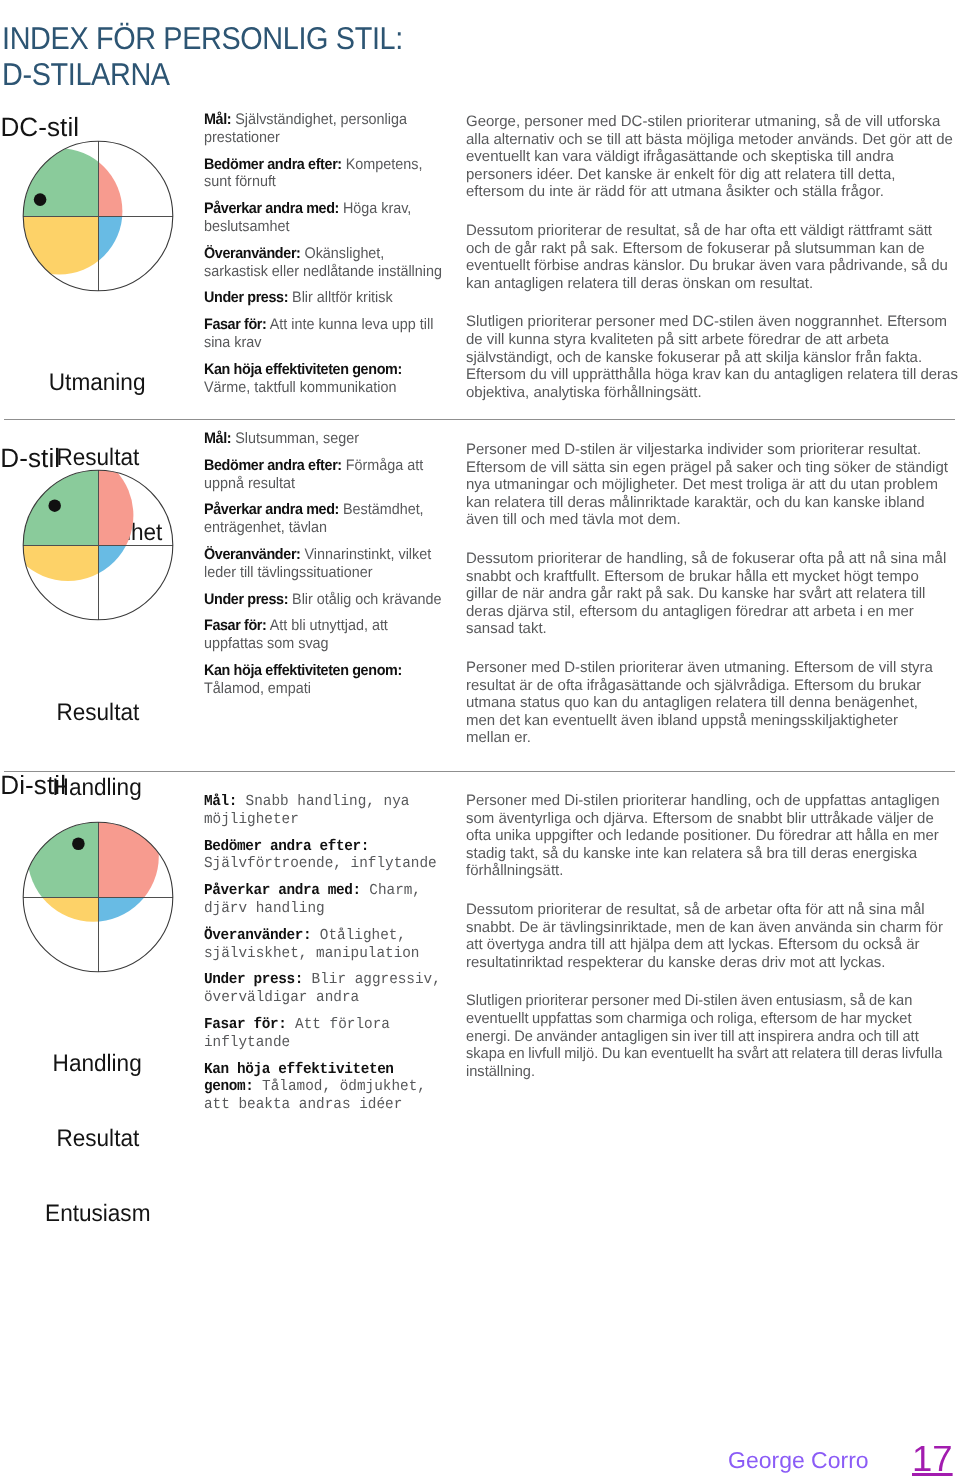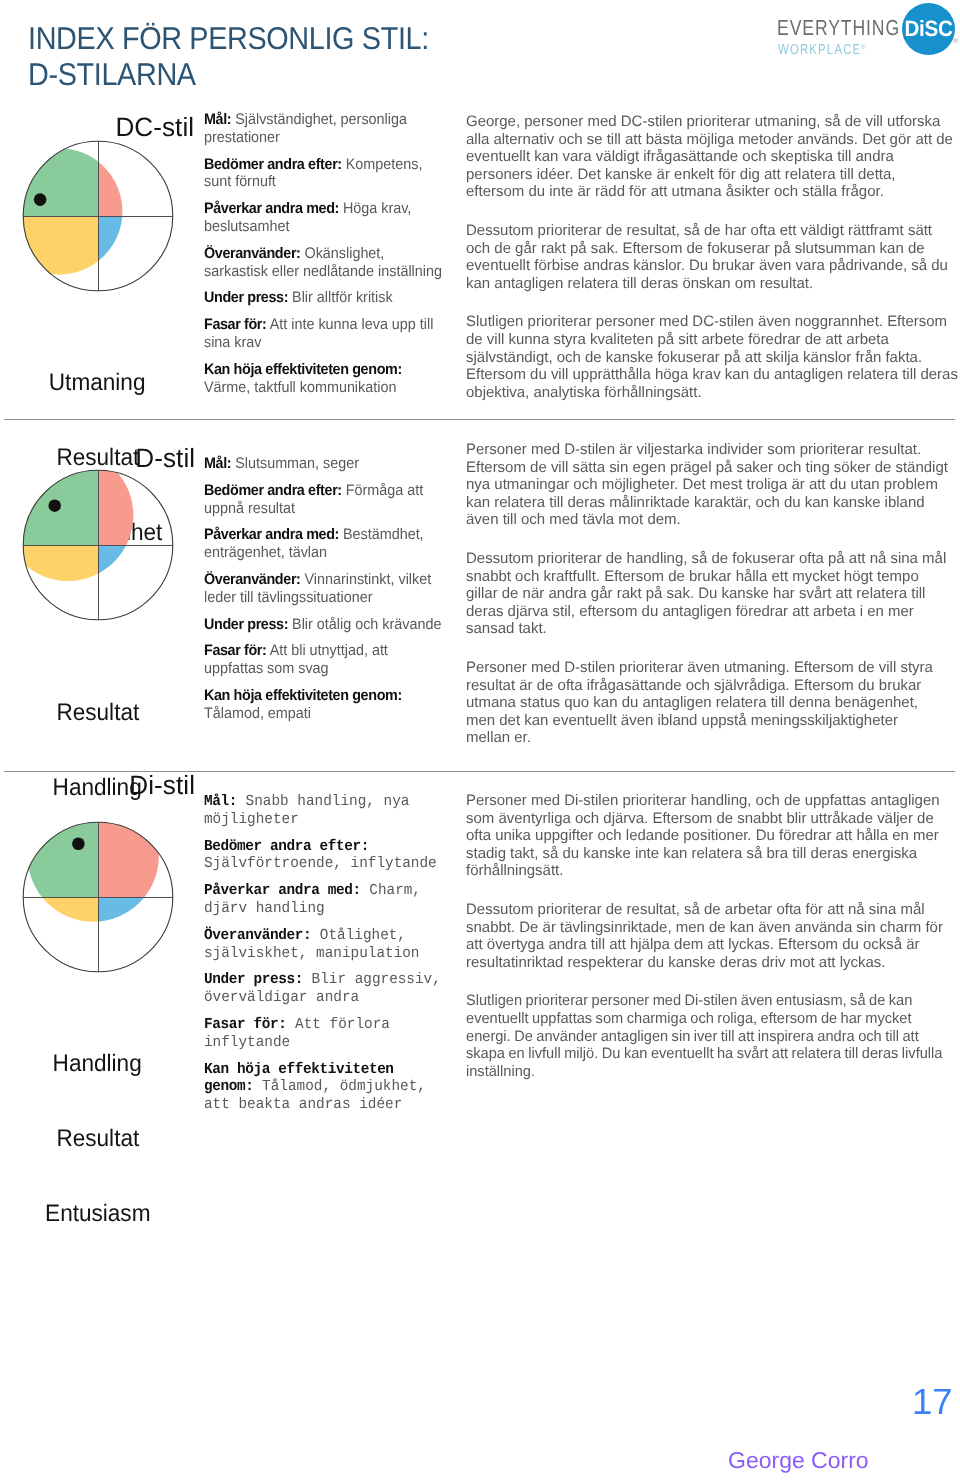--- a/index.html
+++ b/index.html
@@ -2,21 +2,21 @@
 <html><head>
 <meta charset="utf-8">
 <style>
   html,body{margin:0;padding:0;}
   body{width:960px;height:1480px;background:#fff;
        font-family:"Liberation Sans",sans-serif;
        -webkit-font-smoothing:antialiased;text-rendering:geometricPrecision;}
   .page{position:relative;width:960px;height:1480px;overflow:hidden;}
 
   
-  .title{position:absolute;left:28px;top:20px;color:#2d5573;
+  .title{position:absolute;left:2px;top:20px;color:#2d5573;
          font-size:31.5px;line-height:36px;font-weight:400;letter-spacing:-0.4px;}
   .title div{white-space:nowrap;transform:scaleX(0.915);transform-origin:left center;}
 
   .logo{position:absolute;left:775px;top:0px;width:185px;height:60px;}
   .logo .ev{position:absolute;left:2px;top:16.5px;font-size:21.8px;letter-spacing:1.1px;
             color:#6d6e71;font-weight:400;white-space:nowrap;line-height:22px;
             transform:scaleX(0.808);transform-origin:left top;}
   .logo .wp{position:absolute;left:2.5px;top:38.5px;font-size:14.4px;letter-spacing:1.5px;
             color:#93c9dd;font-weight:400;white-space:nowrap;line-height:15px;
             transform:scaleX(0.79);transform-origin:left top;}
@@ -25,21 +25,21 @@
                background:#1791cd;}
   .logo .badge span{position:absolute;left:0;top:0;width:53px;height:52px;
                display:flex;align-items:center;justify-content:center;
                color:#fff;font-size:22.2px;font-weight:700;letter-spacing:-0.35px;
                transform:scaleX(0.93);padding-bottom:0px;box-sizing:border-box;}
   .logo .badge-reg{position:absolute;left:178px;top:38px;font-size:7px;color:#9a9a9a;}
 
   
     .divider{position:absolute;left:4px;width:951px;height:1px;background:#8f8f8f;}
 
-  .style-name{position:absolute;left:0;width:195px;text-align:right;line-height:26px;}
+  .style-name{position:absolute;left:0;width:195px;text-align:left;line-height:26px;}
   .style-name span{display:inline-block;font-size:26.4px;color:#141414;font-weight:400;
               letter-spacing:0.05px;transform:scaleX(0.99);}
   .wheel{position:absolute;}
   .priorities{position:absolute;left:0;width:195px;text-align:center;line-height:27px;}
   .priorities div{height:27px;margin-top:48px;}
   .priorities div span{display:inline-block;font-size:23.9px;color:#141414;font-weight:400;
               letter-spacing:0.0px;transform:scaleX(0.945);line-height:27px;vertical-align:top;}
 
   .colB{position:absolute;left:204px;width:256px;}
   .fact{font-size:15.3px;line-height:17.8px;color:#58595b;margin-bottom:9px;
@@ -47,40 +47,32 @@
   .fact b{color:#111111;font-weight:700;letter-spacing:-0.4px;}
 
   .colC{position:absolute;left:466px;width:510px;}
   .para{font-size:15.1px;line-height:17.6px;color:#58595b;margin-bottom:21px;
         transform:scaleX(0.992);transform-origin:left top;}
 
   
   .copyright{position:absolute;left:12.7px;top:1441px;font-size:15.2px;line-height:18.8px;
              color:#231f20;}
   .fname{position:absolute;left:728px;top:1449px;font-size:23px;color:#8b5cf6;line-height:22px;}
-  .fpage{position:absolute;left:912px;top:1384px;font-size:36.5px;color:#3b82f6;line-height:36px;}
+  .fpage{position:absolute;left:912px;top:1441px;font-size:36.5px;color:#a21caf;line-height:36px;text-decoration:underline;}
 </style>
 </head>
 <body>
 
 <div class="page">
 
   <div class="title">
     <div>INDEX FÖR PERSONLIG STIL:</div>
     <div>D-STILARNA</div>
   </div>
 
-  <div class="logo">
-    <div class="ev">EVERYTHING</div>
-    <div class="wp"><span>WORKPLACE</span><sup>®</sup></div>
-    <div class="badge">
-        <span>DiSC</span>
-      </div>
-    <div class="badge-reg">®</div>
-  </div>
 
   <div id="sections">
       <div class="divider" style="top: 419px;"></div>
       <div class="divider" style="top: 771px;"></div>
       <div class="style-name" style="top: 114px;"><span>DC-stil</span></div>
       <div class="wheel" style="left: 12.5px; top: 131px; width: 170px; height: 170px;">
 <svg width="170" height="170" viewBox="0 0 170 170">
   <defs>
     <clipPath id="cw0m">
               <circle cx="85" cy="85" r="74.8"></circle>
@@ -143,21 +135,21 @@
   <line x1="85" y1="10.200000000000003" x2="85" y2="159.8" stroke="#4f4f4f" stroke-width="1" shape-rendering="crispEdges"></line>
   <line x1="10.200000000000003" y1="85" x2="159.8" y2="85" stroke="#4f4f4f" stroke-width="1" shape-rendering="crispEdges"></line>
   <circle cx="85" cy="85" r="74.8" fill="none" stroke="#3a3a3a" stroke-width="1.1"></circle>
   <circle cx="41.70" cy="45.70" r="6.25" fill="#111"></circle>
 </svg></div>
       <div class="priorities" style="top: 651px;">
         <div><span>Resultat</span></div>
         <div><span>Handling</span></div>
         <div><span>Utmaning</span></div>
       </div>
-      <div class="colB" style="top: 455px;">
+      <div class="colB" style="top: 430px;">
         <div class="fact"><b>Mål:</b> Slutsumman, seger</div>
         <div class="fact"><b>Bedömer andra efter:</b> Förmåga att uppnå resultat</div>
         <div class="fact"><b>Påverkar andra med:</b> Bestämdhet, enträgenhet, tävlan</div>
         <div class="fact"><b>Överanvänder:</b> Vinnarinstinkt, vilket leder till tävlingssituationer</div>
         <div class="fact"><b>Under press:</b> Blir otålig och krävande</div>
         <div class="fact"><b>Fasar för:</b> Att bli utnyttjad, att uppfattas som svag</div>
         <div class="fact"><b>Kan höja effektiviteten genom:</b> Tålamod, empati</div>
       </div>
       <div class="colC" style="top: 441px;">
         <div class="para" style="width: 486px; transform: scaleX(0.992);">Personer med D-stilen är viljestarka individer som prioriterar resultat. Eftersom de vill sätta sin egen prägel på saker och ting söker de ständigt nya utmaningar och möjligheter. Det mest troliga är att du utan problem kan relatera till deras målinriktade karaktär, och du kan kanske ibland även till och med tävla mot dem.</div>

